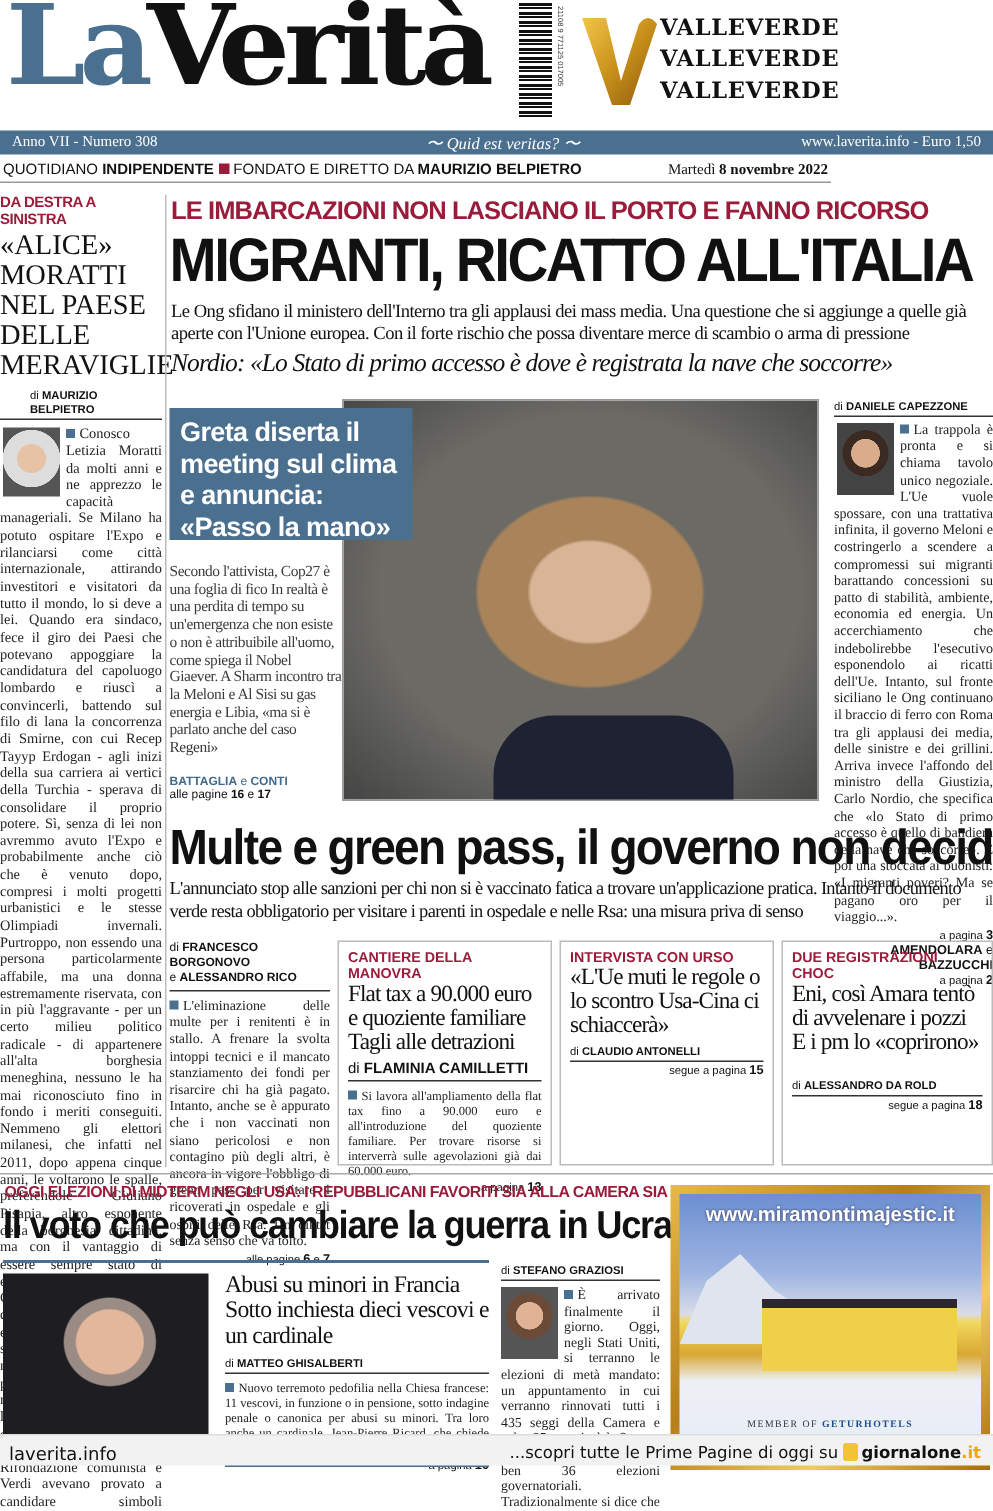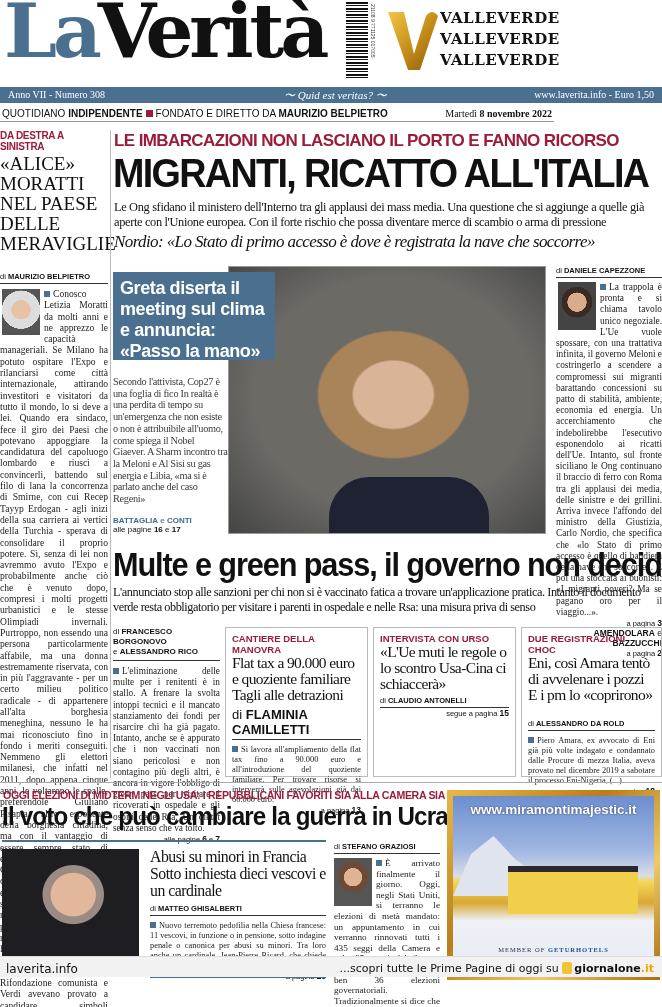--- a/index.html
+++ b/index.html
@@ -67,21 +67,21 @@
   <span style="right:8px">www.laverita.info - Euro 1,50</span>
 </div>
 <div class="abs" id="subbar">
   <span style="position:absolute; left:2px; top:2px;"><span>QUOTIDIANO </span><b>INDIPENDENTE</b><span class="sq"></span><span>FONDATO E DIRETTO DA </span><b>MAURIZIO BELPIETRO</b></span>
   <span class="serif" style="position:absolute; right:2px; top:2px;"><span>Martedì </span><b>8 novembre 2022</b></span>
 </div>
 
 <div class="abs" id="left-col">
   <div class="kicker" style="font-size:10px; letter-spacing:-0.3px;">DA DESTRA A SINISTRA</div>
   <div class="serif" style="font-size:19px; line-height:20px; margin-top:2px; width:100px;">«ALICE» MORATTI NEL PAESE DELLE MERAVIGLIE</div>
-  <div class="byline" style="margin-top:18px; font-size:7.5px;"><span class="di">di </span><span>MAURIZIO BELPIETRO</span></div>
+  <div class="byline" style="margin-top:5px; font-size:7.5px;padding-left:20px;"><span class="di">di </span><span>MAURIZIO BELPIETRO</span></div>
   <div class="photo" style="float:left; width:38px; height:46px; margin:5px 4px 0 2px; background: radial-gradient(circle at 50% 45%, #e7c3a6 0 30%, #ddd 31% 60%, #555 61%);"></div>
   <div class="body-text" style="padding-top:4px;"><span class="bullet"></span><span>Conosco Letizia Moratti da molti anni e ne apprezzo le capacità manageriali. Se Milano ha potuto ospitare l'Expo e rilanciarsi come città internazionale, attirando investitori e visitatori da tutto il mondo, lo si deve a lei. Quando era sindaco, fece il giro dei Paesi che potevano appoggiare la candidatura del capoluogo lombardo e riuscì a convincerli, battendo sul filo di lana la concorrenza di Smirne, con cui Recep Tayyp Erdogan - agli inizi della sua carriera ai vertici della Turchia - sperava di consolidare il proprio potere. Sì, senza di lei non avremmo avuto l'Expo e probabilmente anche ciò che è venuto dopo, compresi i molti progetti urbanistici e le stesse Olimpiadi invernali. Purtroppo, non essendo una persona particolarmente affabile, ma una donna estremamente riservata, con in più l'aggravante - per un certo milieu politico radicale - di appartenere all'alta borghesia meneghina, nessuno le ha mai riconosciuto fino in fondo i meriti conseguiti. Nemmeno gli elettori milanesi, che infatti nel 2011, dopo appena cinque anni, le voltarono le spalle, preferendole Giuliano Pisapia, altro esponente della borghesia cittadina, ma con il vantaggio di essere sempre stato di estrema sinistra. Figlio di Gian Domenico, padre del codice di procedura penale, e con un pedigree da studente del Berchet e da militante di Democrazia proletaria, Pisapia riuscì a riempire il vuoto di leadership che da anni caratterizzava la sinistra. In precedenza, Pds, Rifondazione comunista e Verdi avevano provato a candidare simboli dell'antimafia come Nando Dalla Chiesa, esponenti (...)</span></div>
 
 </div>
 <div class="abs rule-v" style="left:110px; top:130px; height:648px;"></div>
 
 <div class="abs kicker" style="left:114px; top:131px; font-size:17px; letter-spacing:-0.6px;">LE IMBARCAZIONI NON LASCIANO IL PORTO E FANNO RICORSO</div>
 <div class="abs cond" style="left:113px; top:150px; font-size:41px; line-height:46px; letter-spacing:-1.8px; transform:scaleX(0.92); transform-origin:left; white-space:nowrap;">MIGRANTI, RICATTO ALL'ITALIA</div>
 <div class="abs serif" style="left:114px; top:200px; width:546px; font-size:12.4px; line-height:15px; letter-spacing:-0.35px;">Le Ong sfidano il ministero dell'Interno tra gli applausi dei mass media. Una questione che si aggiunge a quelle già aperte con l'Unione europea. Con il forte rischio che possa diventare merce di scambio o arma di pressione</div>
 <div class="abs serif" style="left:114px; top:232px; font-size:17px; font-style:italic; letter-spacing:-0.6px; white-space:nowrap;">Nordio: «Lo Stato di primo accesso è dove è registrata la nave che soccorre»</div>
@@ -113,35 +113,34 @@
 <div class="abs" style="left:113px; top:627px; width:107px;">
   <div class="sans" style="font-size:8px; line-height:10px;"><span>di </span><b>FRANCESCO BORGONOVO</b><br><span>e </span><b>ALESSANDRO RICO</b></div>
   <div style="border-top:1px solid #333; margin-top:3px;"></div>
   <div class="body-text" style="padding-top:5px; font-size:9.3px; line-height:11.2px;"><span class="bullet"></span><span>L'eliminazione delle multe per i renitenti è in stallo. A frenare la svolta intoppi tecnici e il mancato stanziamento dei fondi per risarcire chi ha già pagato. Intanto, anche se è appurato che i non vaccinati non siano pericolosi e non contagino più degli altri, è ancora in vigore l'obbligo di green pass per visitare i ricoverati in ospedale e gli ospiti delle Rsa. Un diktat senza senso che va tolto.</span></div>
   <div class="ref"><span>alle pagine </span><b>6</b><span> e </span><b>7</b></div>
 </div>
 
 <div class="abs box" style="left:225px; top:627px; width:143px; height:150px;">
   <div class="kicker" style="font-size:9.5px;">CANTIERE DELLA MANOVRA</div>
   <div class="serif" style="font-size:15.5px; line-height:16px; letter-spacing:-0.6px;">Flat tax a 90.000 euro e quoziente familiare Tagli alle detrazioni</div>
-  <div class="byline" style="margin-top:4px; font-size:13px;"><span class="di">di </span><span>FLAMINIA CAMILLETTI</span></div>
+  <div class="byline" style="margin-top:4px; font-size:10px;"><span class="di">di </span><span>FLAMINIA CAMILLETTI</span></div>
   <div class="body-text" style="font-size:8.4px; line-height:10px; padding-top:5px;"><span class="bullet"></span><span>Si lavora all'ampliamento della flat tax fino a 90.000 euro e all'introduzione del quoziente familiare. Per trovare risorse si interverrà sulle agevolazioni già dai 60.000 euro.</span></div>
   <div class="ref"><span>a pagina </span><b>13</b></div>
 </div>
 <div class="abs box" style="left:373px; top:627px; width:143px; height:150px;">
   <div class="kicker" style="font-size:9.5px;">INTERVISTA CON URSO</div>
   <div class="serif" style="font-size:15.5px; line-height:16px; letter-spacing:-0.6px;">«L'Ue muti le regole o lo scontro Usa-Cina ci schiaccerà»</div>
   <div class="byline" style="margin-top:4px; font-size:7.5px;"><span class="di">di </span><span>CLAUDIO ANTONELLI</span></div>
   <div class="ref"><span>segue a pagina </span><b>15</b></div>
 </div>
 <div class="abs box" style="left:521px; top:627px; width:141px; height:150px;">
   <div class="kicker" style="font-size:9.5px;">DUE REGISTRAZIONI CHOC</div>
   <div class="serif" style="font-size:15.5px; line-height:16px; letter-spacing:-0.6px;">Eni, così Amara tentò di avvelenare i pozzi E i pm lo «coprirono»</div>
   <div class="byline" style="margin-top:16px; font-size:7.5px;"><span class="di">di </span><span>ALESSANDRO DA ROLD</span></div>
-  <div class="body-text" style="font-size:8.4px; line-height:10px; padding-top:5px;"><span class="bullet"></span><span>Piero Amara, ex avvocato di Eni già più volte indagato e condannato dalle Procure di mezza Italia, aveva provato nel dicembre 2019 a sabotare il processo Eni-Nigeria, (...)</span></div>
   <div class="ref"><span>segue a pagina </span><b>18</b></div>
 </div>
 
 <div class="abs" style="left:0; top:782px; width:662px; border-top:1px solid #aaa;"></div>
 
 <div class="abs kicker" style="left:3px; top:789px; font-size:10.6px; letter-spacing:-0.35px; white-space:nowrap;">OGGI ELEZIONI DI MIDTERM NEGLI USA: I REPUBBLICANI FAVORITI SIA ALLA CAMERA SIA AL SENATO</div>
 <div class="abs cond" style="left:2px; top:800px; font-size:26px; line-height:32px; letter-spacing:-0.9px; transform:scaleX(0.93); transform-origin:left; white-space:nowrap;">Il voto che può cambiare la guerra in Ucraina</div>
 <div class="abs" style="left:2px; top:840px; width:324px; border-top:2px solid #4a6f8f;"></div>
 
 <div class="abs photo" style="left:2px; top:849px; width:137px; height:114px; background: radial-gradient(ellipse at 52% 40%, #e2b79b 0 22%, #9a8c84 23% 30%, #1d1d22 31% 100%);"></div>

